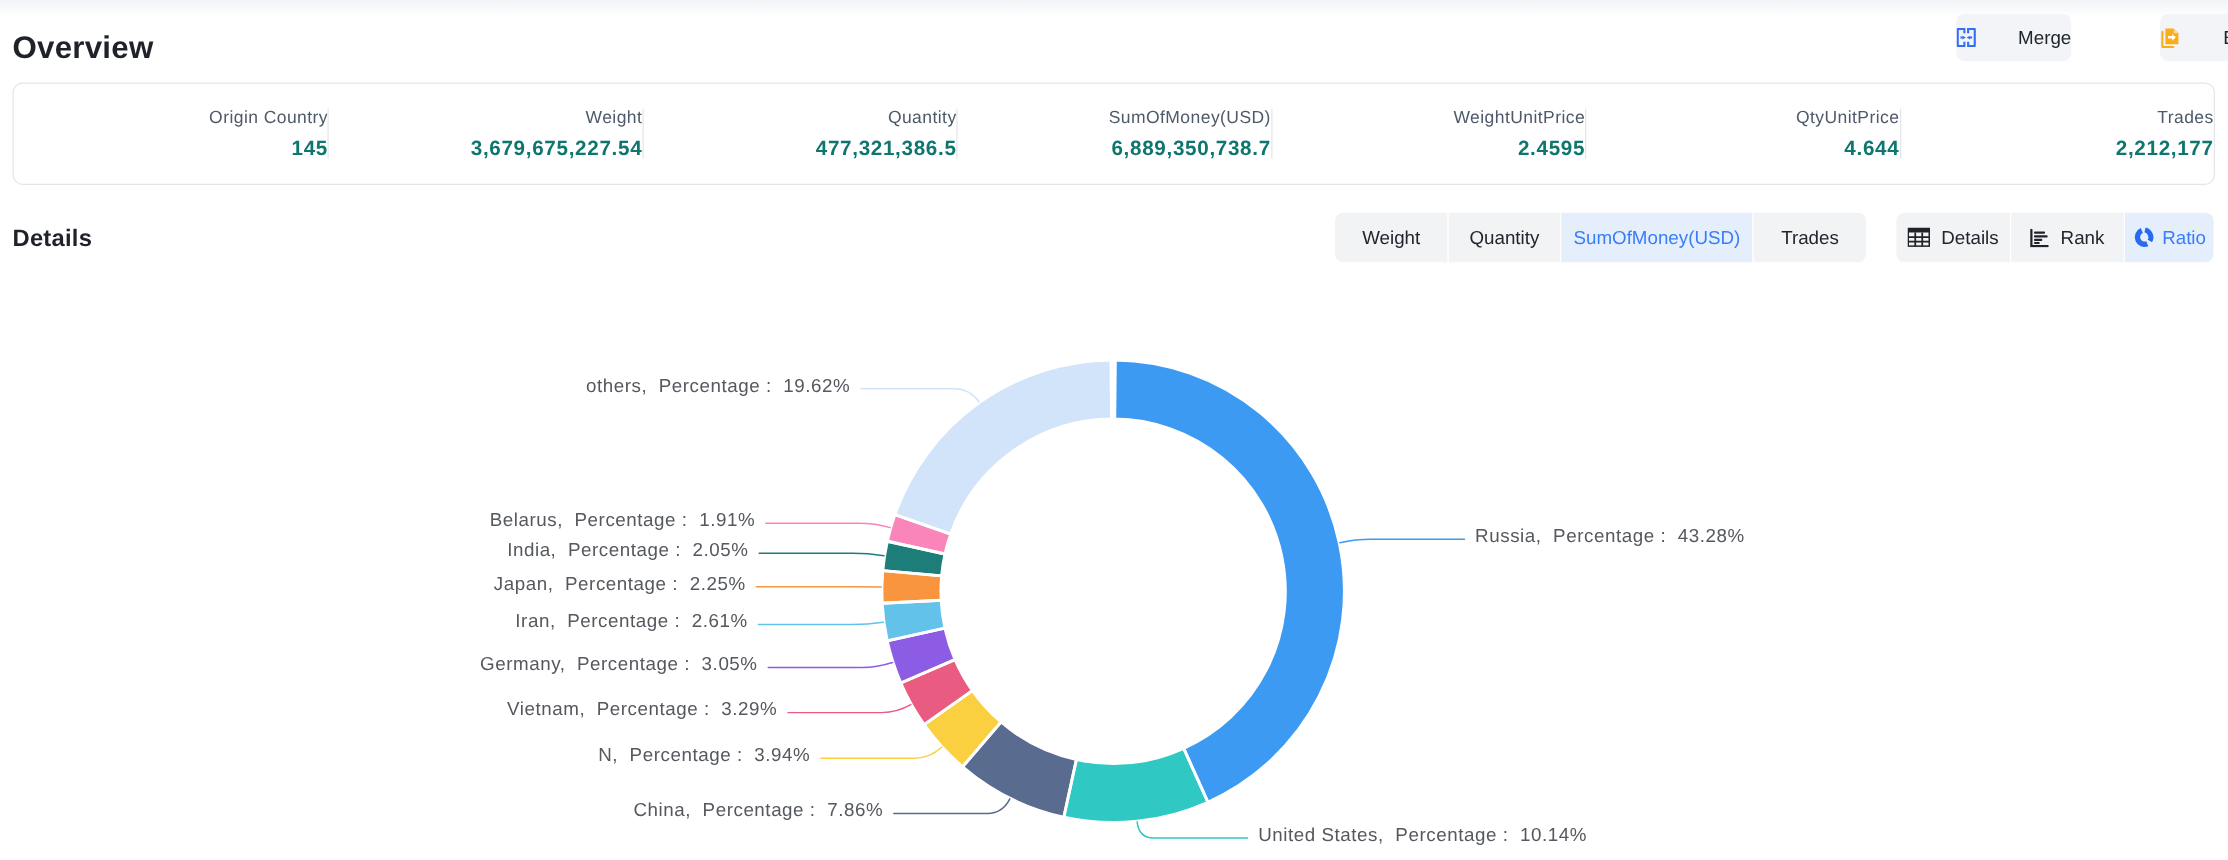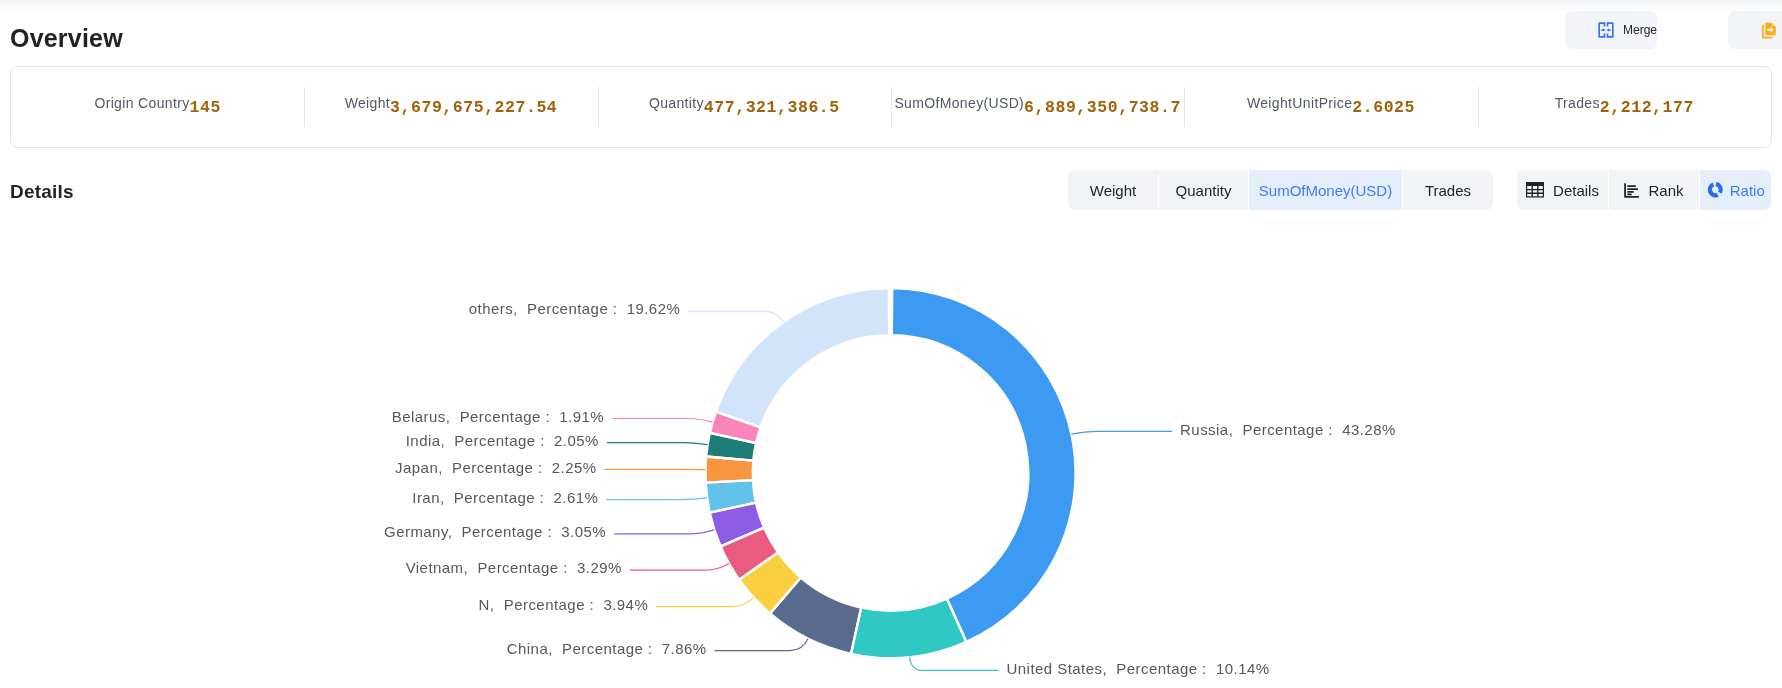--- a/index.html
+++ b/index.html
@@ -1,30 +1,30 @@
 <!DOCTYPE html>
 <html><head>
 <meta charset="utf-8">
 <style>
 * { margin:0; padding:0; box-sizing:border-box; }
 html,body { width:1782px; height:688px; background:#fff; font-family:"Liberation Sans", sans-serif; overflow:hidden; }
 .topshade { position:absolute; left:0; top:0; width:1782px; height:13px;
   background:linear-gradient(to bottom, #f1f3f6, #ffffff); }
 .h-title { position:absolute; left:10px; top:24px; font-size:25px; font-weight:bold; color:#1f2329; letter-spacing:0.2px;}
 .btn { position:absolute; top:11px; height:38px; background:#f2f4f7; border-radius:7px;
-  display:flex; align-items:center; justify-content:flex-end; font-size:12px; color:#20262e; }
+  display:flex; align-items:center; justify-content:space-between; font-size:15px; color:#20262e; }
 .btn svg { margin-right:9px; }
 #btn-merge { left:1565px; width:92px; }
 #btn-export { left:1728px; width:94px; }
 .statcard { position:absolute; left:10px; top:66px; width:1762px; height:82px;
   border:1px solid #e5e6eb; border-radius:8px; background:#fff; display:flex; }
-.stat { flex:1; position:relative; display:flex; flex-direction:row; align-items:center; justify-content:center; }
+.stat { flex:1; position:relative; display:flex; flex-direction:column; align-items:flex-end; justify-content:center; }
 .stat + .stat:before { content:""; position:absolute; left:0; top:20px; bottom:20px; width:1px; background:#e5e6eb; }
 .stat .lbl { font-size:14px; color:#4e5969; margin-bottom:9px; letter-spacing:0.35px; }
-.stat .val { font-size:16.5px; font-weight:bold; color:#a16207; letter-spacing:0.55px;font-family:Liberation Mono, monospace; }
+.stat .val { font-size:16.5px; font-weight:bold; color:#0f766e; letter-spacing:0.55px; }
 .d-title { position:absolute; left:10px; top:181px; font-size:19px; font-weight:bold; color:#1f2329; letter-spacing:0.2px;}
 .seg { position:absolute; top:170px; height:40px; display:flex; border-radius:7px; overflow:hidden; }
 .seg .s { height:40px; display:flex; align-items:center; justify-content:center;
   background:#f2f3f5; color:#20262e; font-size:15px; }
 .seg .s + .s { border-left:1.5px solid #fff; }
 .seg .s.on { background:#e5effc; color:#3b7df6; }
 .seg .s svg { margin-right:9px; }
 #seg1 { left:1068px; }
 #seg2 { left:1517px; }
 .chart { position:absolute; left:0; top:210px; }
@@ -67,21 +67,25 @@
   <div class="stat">
       <div class="lbl">Quantity</div>
       <div class="val">477,321,386.5</div>
     </div>
   <div class="stat">
       <div class="lbl">SumOfMoney(USD)</div>
       <div class="val">6,889,350,738.7</div>
     </div>
   <div class="stat">
       <div class="lbl">WeightUnitPrice</div>
-      <div class="val">2.6025</div>
+      <div class="val">2.4595</div>
+    </div>
+  <div class="stat">
+      <div class="lbl">QtyUnitPrice</div>
+      <div class="val">4.644</div>
     </div>
   <div class="stat">
       <div class="lbl">Trades</div>
       <div class="val">2,212,177</div>
     </div>
 </div>
 
 <div class="d-title">Details</div>
 <div class="seg" id="seg1">
   <div class="s" style="width:90px">Weight</div>

